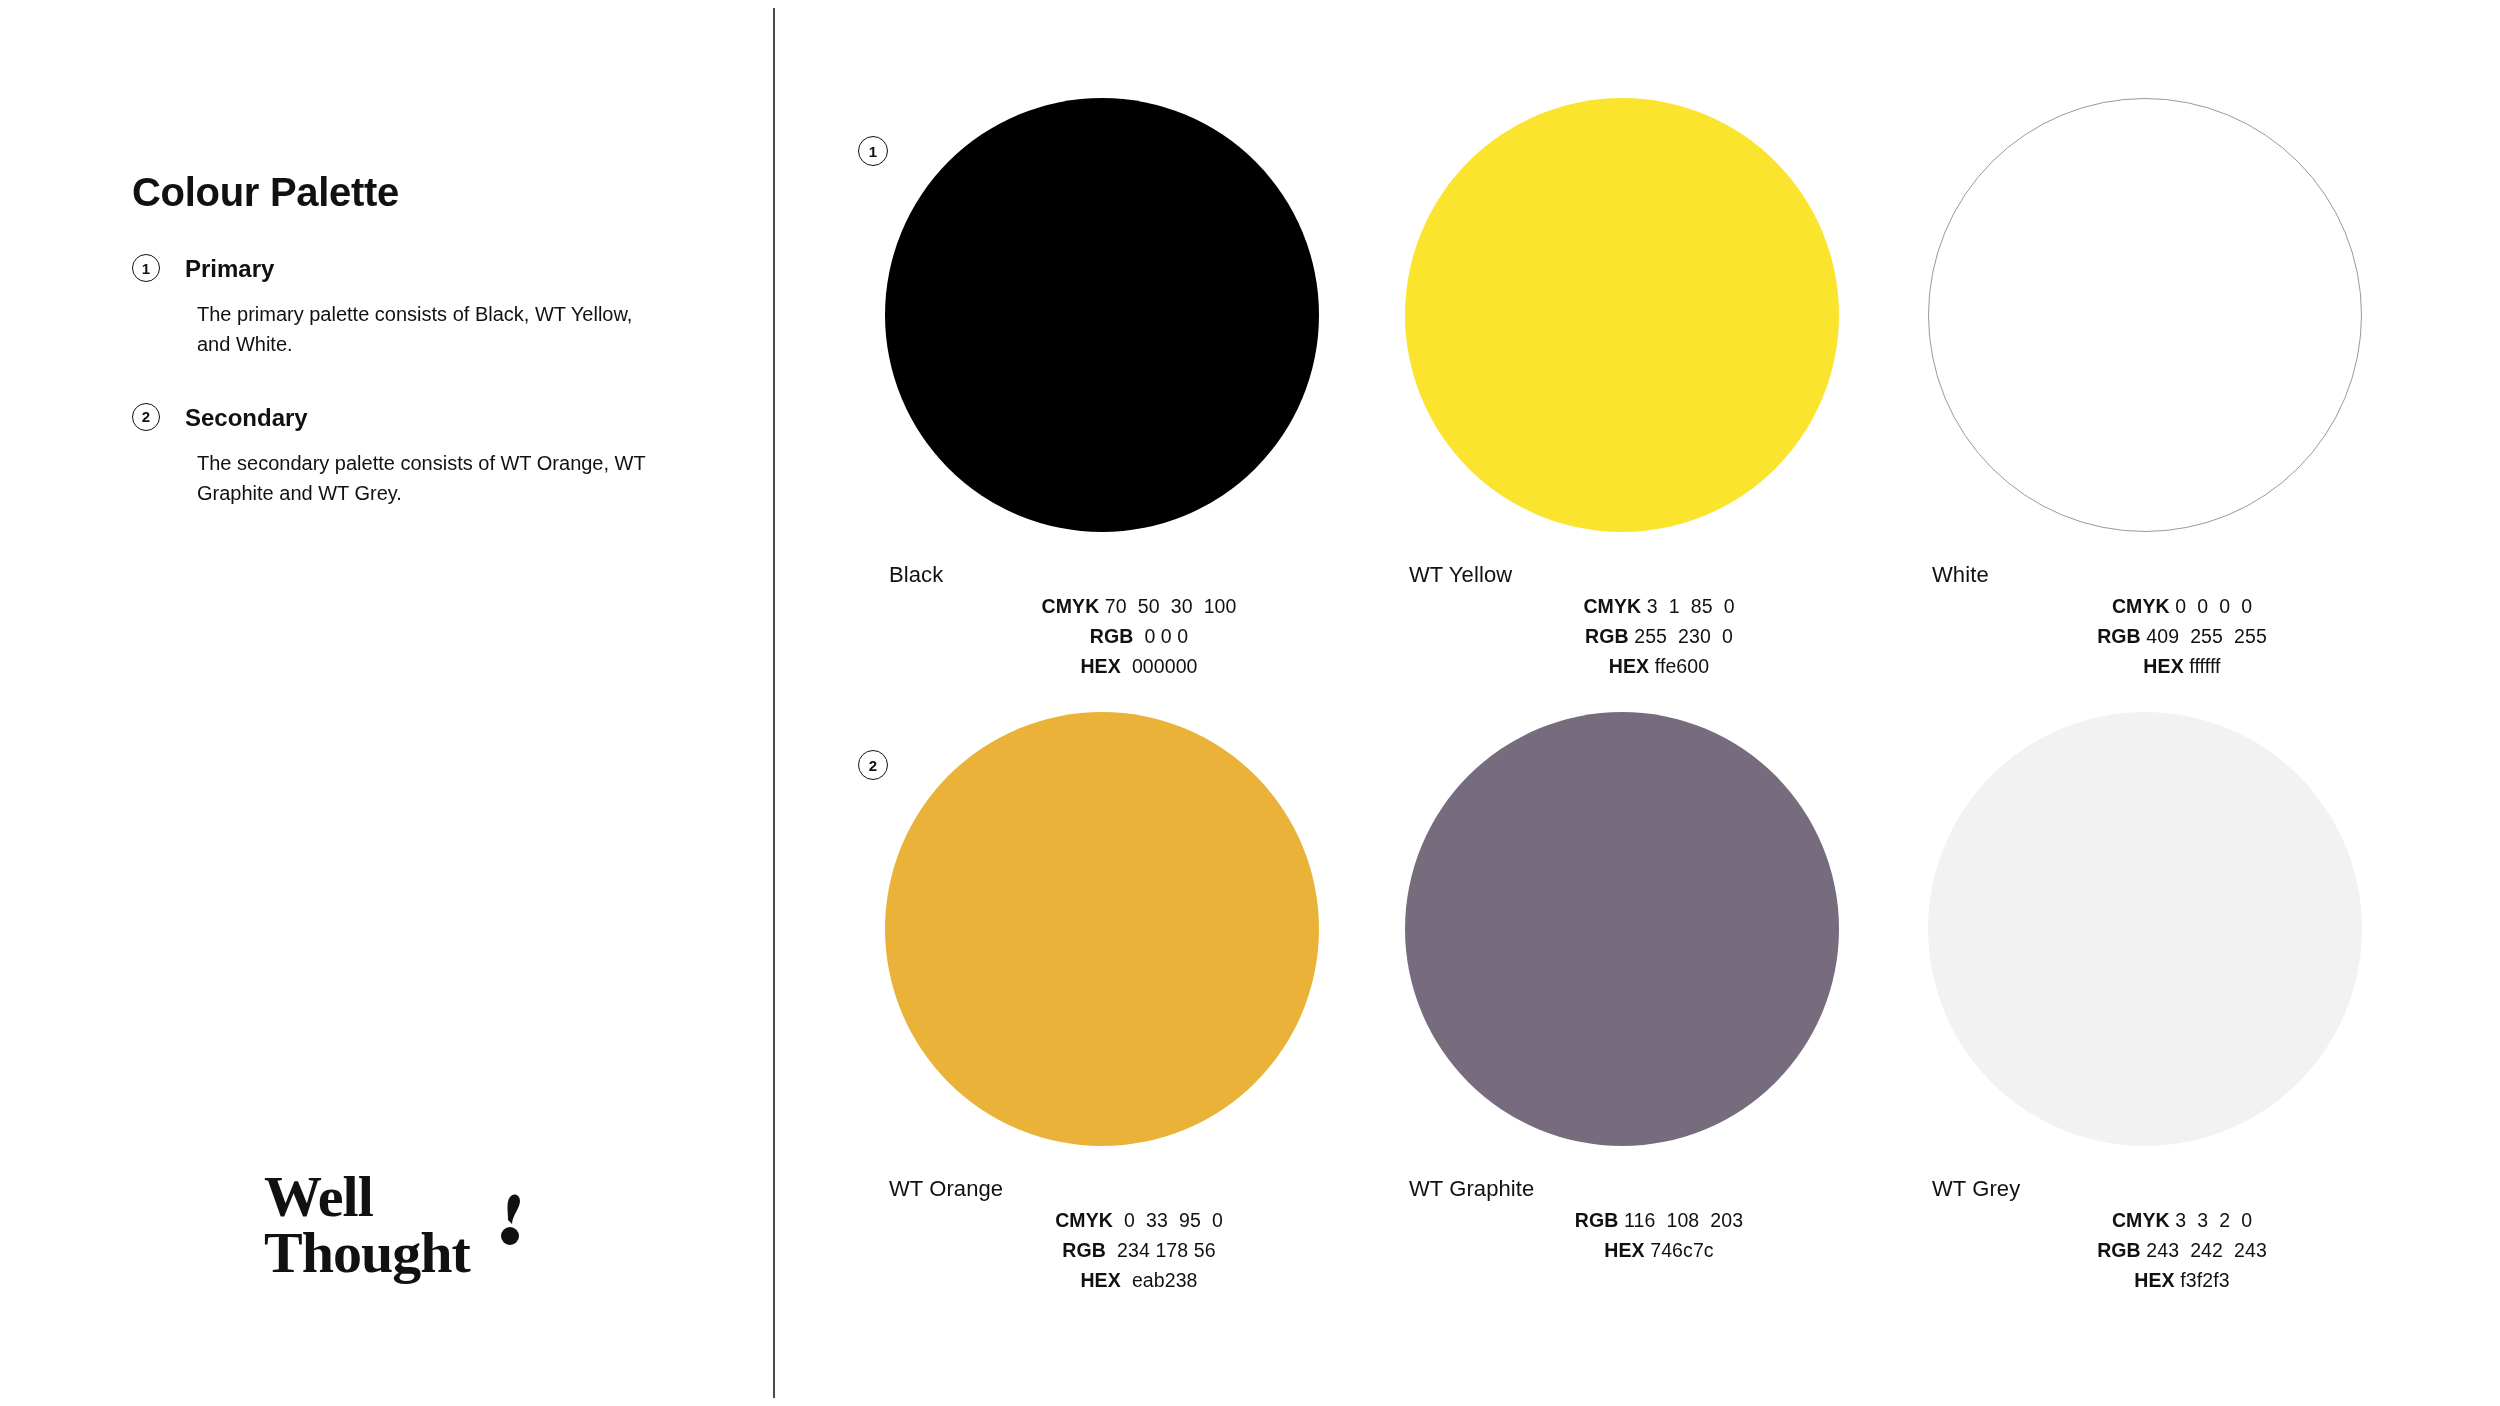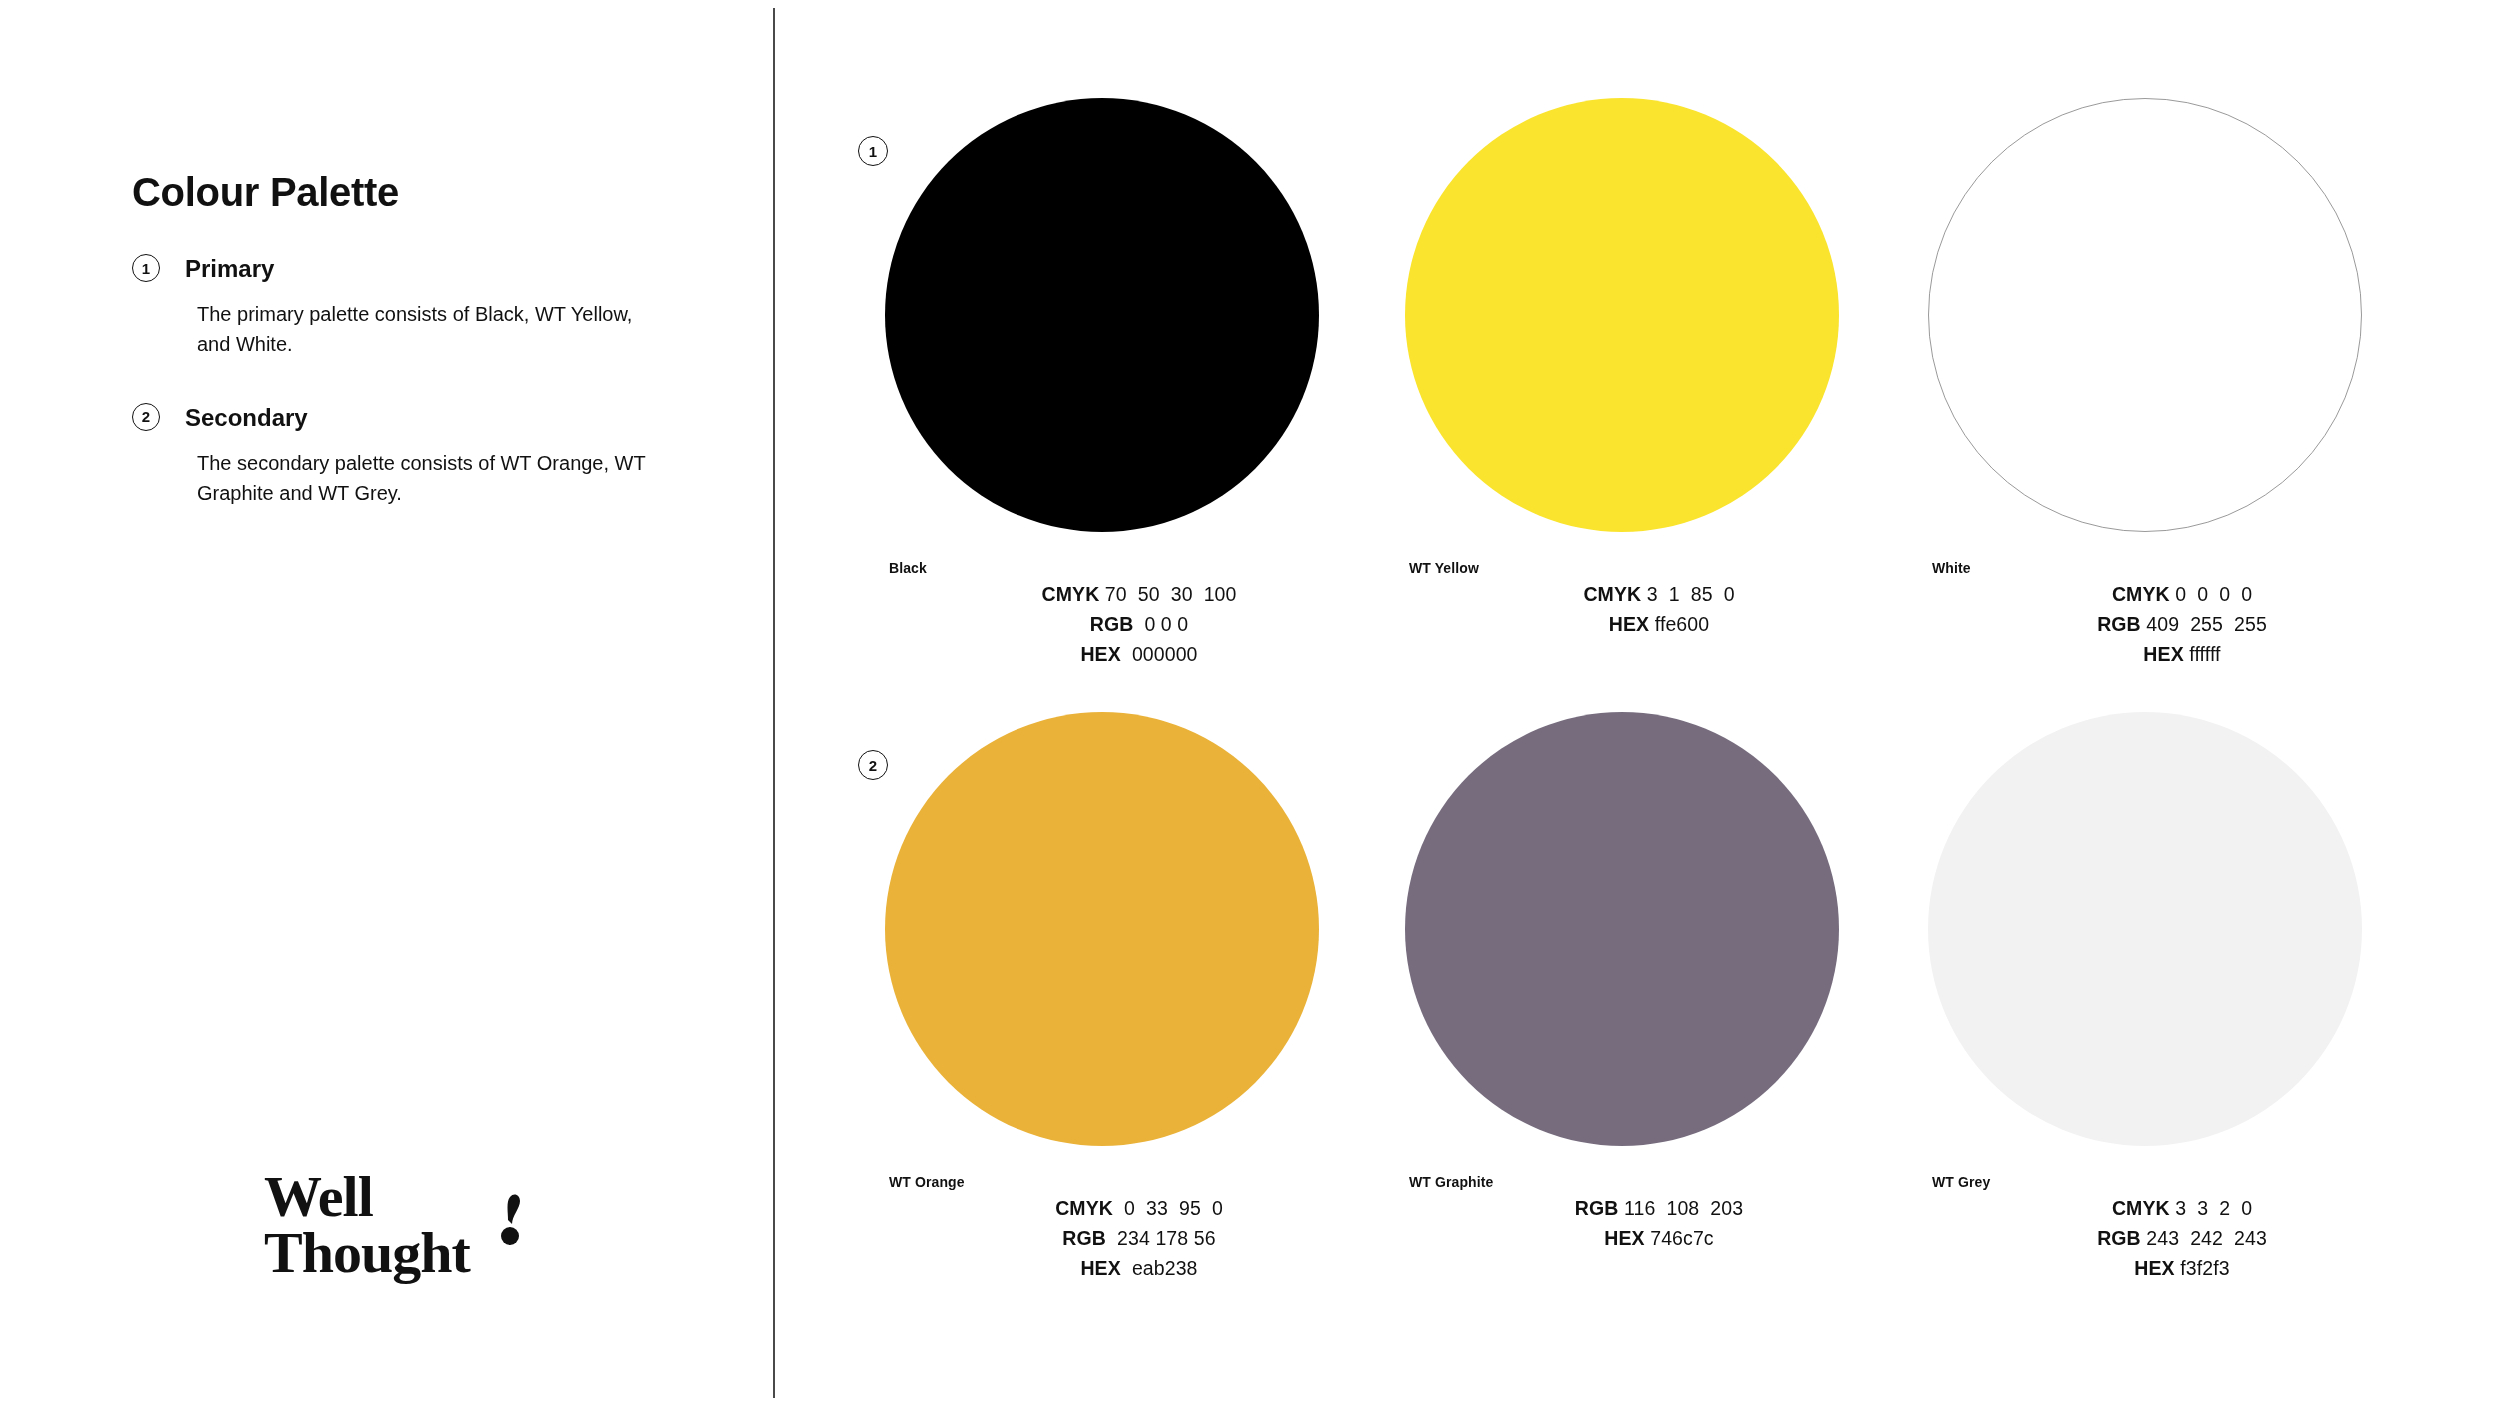--- a/index.html
+++ b/index.html
@@ -168,22 +168,22 @@
   .swatch-info {
     position: absolute;
     top: 460px;
     left: 4px;
     width: 500px;
     font-size: 19px;
     line-height: 1.52;
   }
 
   .swatch-name {
-    font-weight: bold;
-    font-size: 14px;
+    font-weight: normal;
+    font-size: 22px;
     margin: 0 0 1px 0;
     letter-spacing: 0.1px;
   }
 
   .spec-line {
     white-space: pre;
     margin: 0;
     font-size: 19.5px;
     letter-spacing: 0.1px;
     text-align: center;
@@ -249,20 +249,21 @@
           <p class="spec-line"><span class="spec-key">RGB</span><span class="spec-val">  </span><span class="spec-val">0 0 0</span></p>
           <p class="spec-line"><span class="spec-key">HEX</span><span class="spec-val">  </span><span class="spec-val">000000</span></p>
         </div>
       </div>
 
       <div class="swatch col-1">
         <div class="disc" style="background: rgb(250, 228, 46); border: none;"></div>
         <div class="swatch-info">
           <p class="swatch-name">WT Yellow</p>
           <p class="spec-line"><span class="spec-key">CMYK</span><span class="spec-val"> </span><span class="spec-val">3  1  85  0</span></p>
+          <p class="spec-line"><span class="spec-key">RGB</span><span class="spec-val"> </span><span class="spec-val">255  230  0</span></p>
           <p class="spec-line"><span class="spec-key">HEX</span><span class="spec-val"> </span><span class="spec-val">ffe600</span></p>
         </div>
       </div>
 
       <div class="swatch col-2">
         <div class="disc" style="background: rgb(255, 255, 255); border: 1.4px solid rgb(154, 154, 154);"></div>
         <div class="swatch-info">
           <p class="swatch-name">White</p>
           <p class="spec-line"><span class="spec-key">CMYK</span><span class="spec-val"> </span><span class="spec-val">0  0  0  0</span></p>
           <p class="spec-line"><span class="spec-key">RGB</span><span class="spec-val"> </span><span class="spec-val">409  255  255</span></p>

